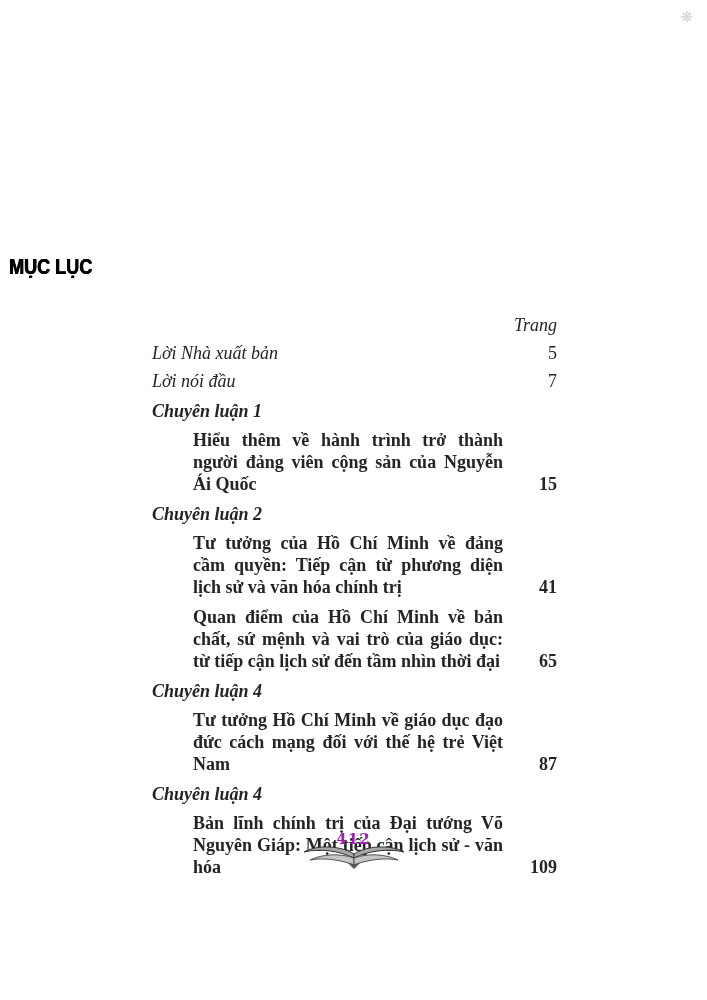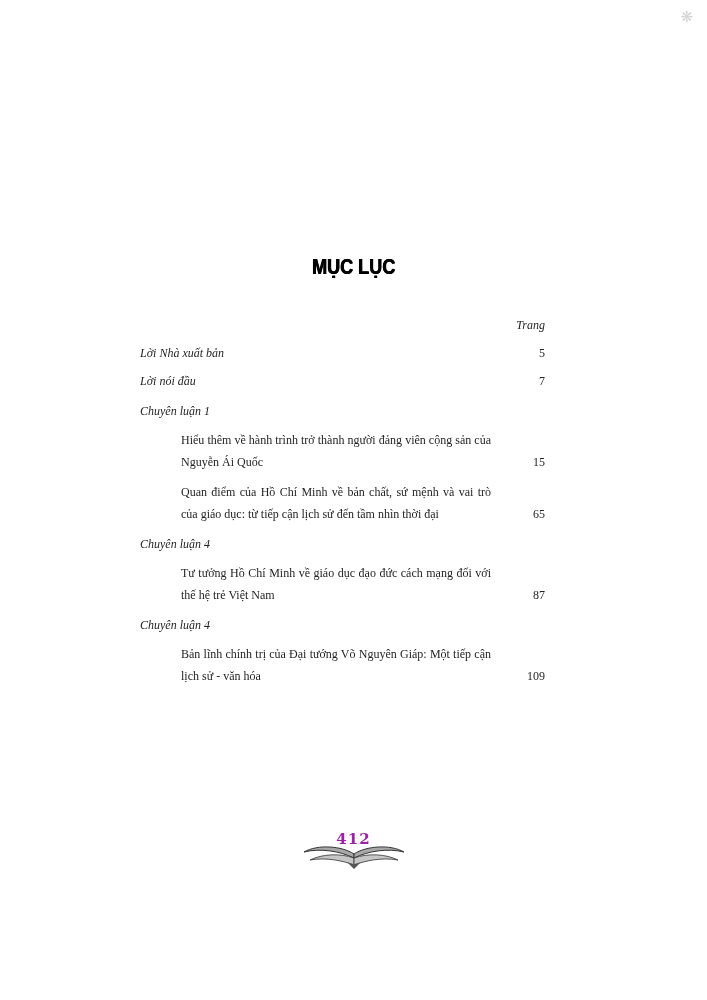--- a/index.html
+++ b/index.html
@@ -19,54 +19,53 @@
     font-family: "DejaVu Sans", sans-serif;
     font-size: 15px;
     color: #d2d2d2;
     line-height: 1;
   }
   .doc-title {
     position: absolute;
     top: 254px;
     left: 0;
     right: 0;
-    text-align: center;
   }
   .doc-title span {
     display: inline-block;
     font-family: "Liberation Sans", "DejaVu Sans", sans-serif;
     font-weight: bold;
     font-size: 22px;
     letter-spacing: 0px;
     color: #000;
     transform: scaleX(0.82);
     transform-origin: 50% 50%;
     text-shadow: 0.45px 0 0 #000, -0.45px 0 0 #000;
   }
   .toc {
     position: absolute;
     top: 314px;
-    left: 140px;
+    left: 152px;
     width: 405px;
-    font-size: 12px;
+    font-size: 18px;
     line-height: 22px;
   }
   .col-header {
     text-align: right;
     font-style: italic;
     margin-bottom: 6px;
   }
   .front-row {
     display: flex;
     justify-content: space-between;
     align-items: baseline;
     margin-top: 6px;
   }
   .front-label { font-style: italic; }
-  .chapter { margin-top: 8px; }
+  .chapter { margin-top: 8px; font-weight: bold; }
   .chapter-label {
     font-style: italic;
     margin-bottom: 3px;
   }
   .chapter-row {
     display: flex;
     align-items: flex-end;
     margin-top: 7px;
   }
   .chapter-title {
@@ -133,20 +132,27 @@
     </div>
 
     <div class="chapter">
       <div class="chapter-label">Chuyên luận 1</div>
       <div class="chapter-row">
         <div class="chapter-title">Hiểu thêm về hành trình trở thành người đảng viên cộng sản của Nguyễn Ái Quốc</div>
         <div class="page-num">15</div>
       </div>
     </div>
 
+    <div class="chapter">
+      <div class="chapter-label">Chuyên luận 2</div>
+      <div class="chapter-row">
+        <div class="chapter-title">Tư tưởng của Hồ Chí Minh về đảng cầm quyền: Tiếp cận từ phương diện lịch sử và văn hóa chính trị</div>
+        <div class="page-num">41</div>
+      </div>
+    </div>
 
     <div class="chapter">
       <div class="chapter-row">
         <div class="chapter-title">Quan điểm của Hồ Chí Minh về bản chất, sứ mệnh và vai trò của giáo dục: từ tiếp cận lịch sử đến tầm nhìn thời đại</div>
         <div class="page-num">65</div>
       </div>
     </div>
 
     <div class="chapter">
       <div class="chapter-label">Chuyên luận 4</div>

